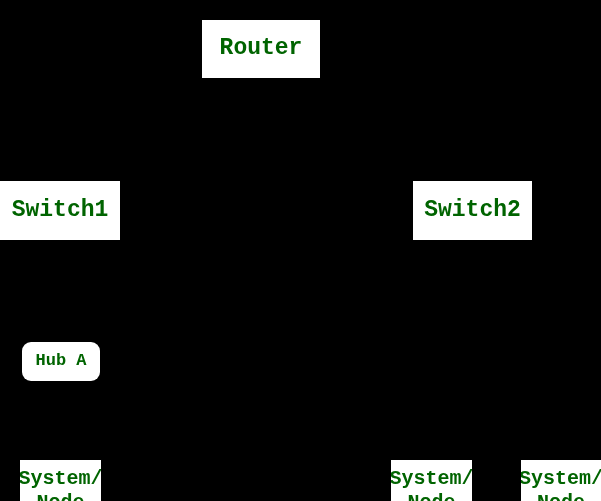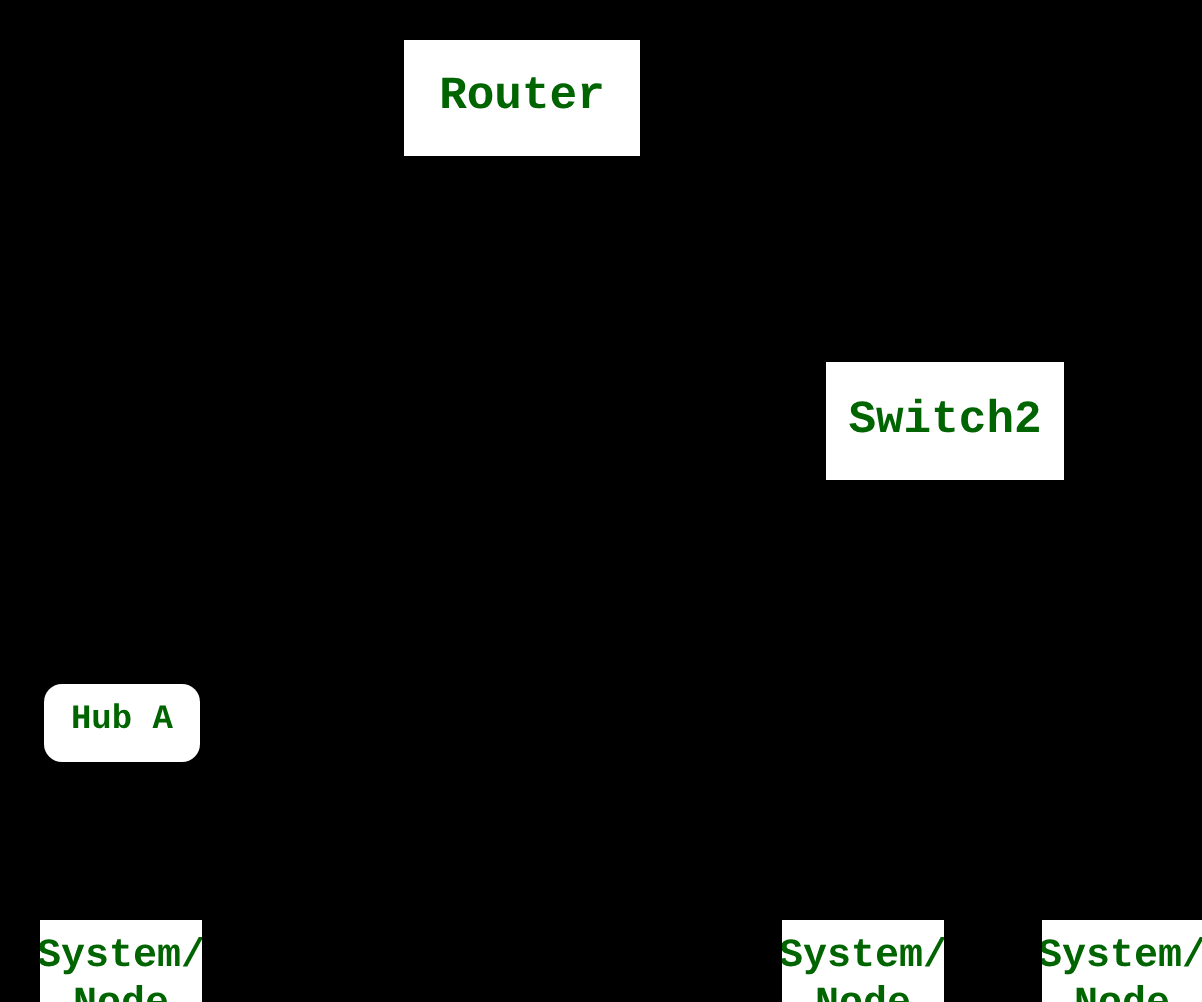--- a/index.html
+++ b/index.html
@@ -43,20 +43,23 @@
 </style>
 </head>
 <body>
 
 <div id="canvas">
 
   <div class="node tier-router" style="left:202px; top:0px; width:118px; height:58px;">
     <span class="node-label">Router</span>
   </div>
 
+  <div class="node tier-switch" style="left:0px; top:161px; width:120px; height:59px;">
+    <span class="node-label">Switch1</span>
+  </div>
 
   <div class="node tier-switch" style="left:413px; top:161px; width:119px; height:59px;">
     <span class="node-label">Switch2</span>
   </div>
 
   <div class="node rounded tier-hub" style="left:22px; top:322px; width:78px; height:39px;">
     <span class="node-label">Hub A</span>
   </div>
 
 

